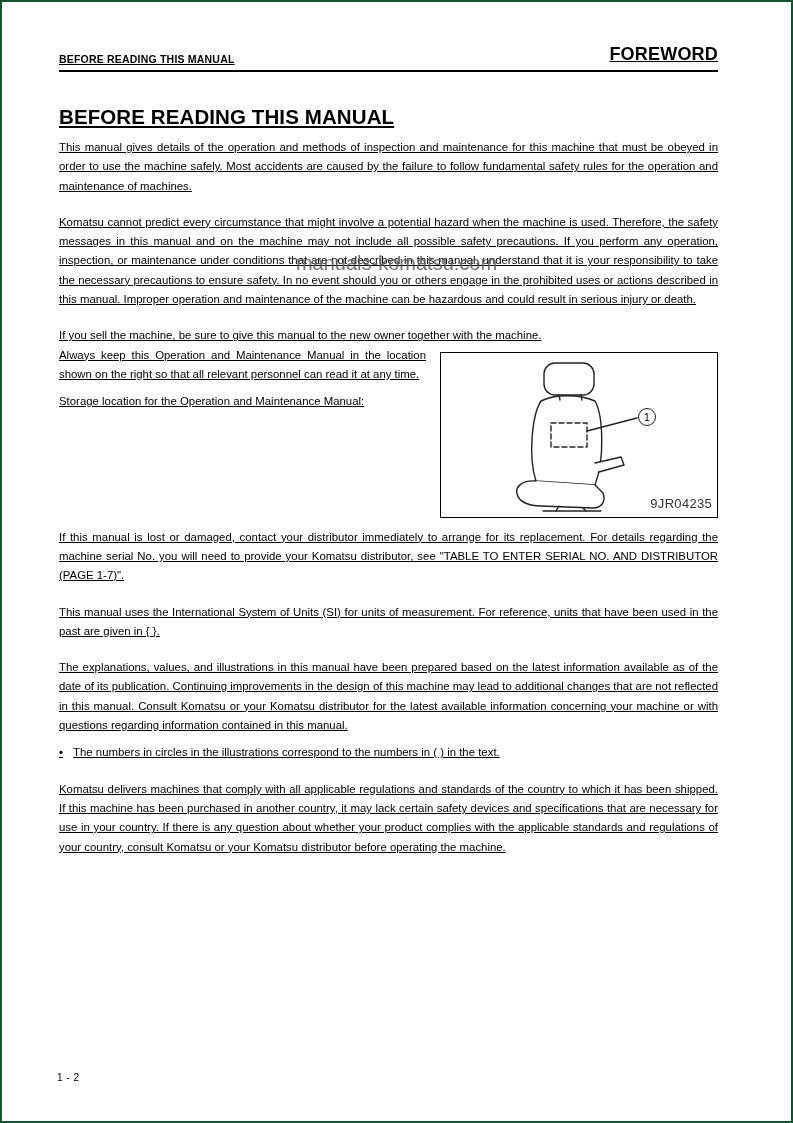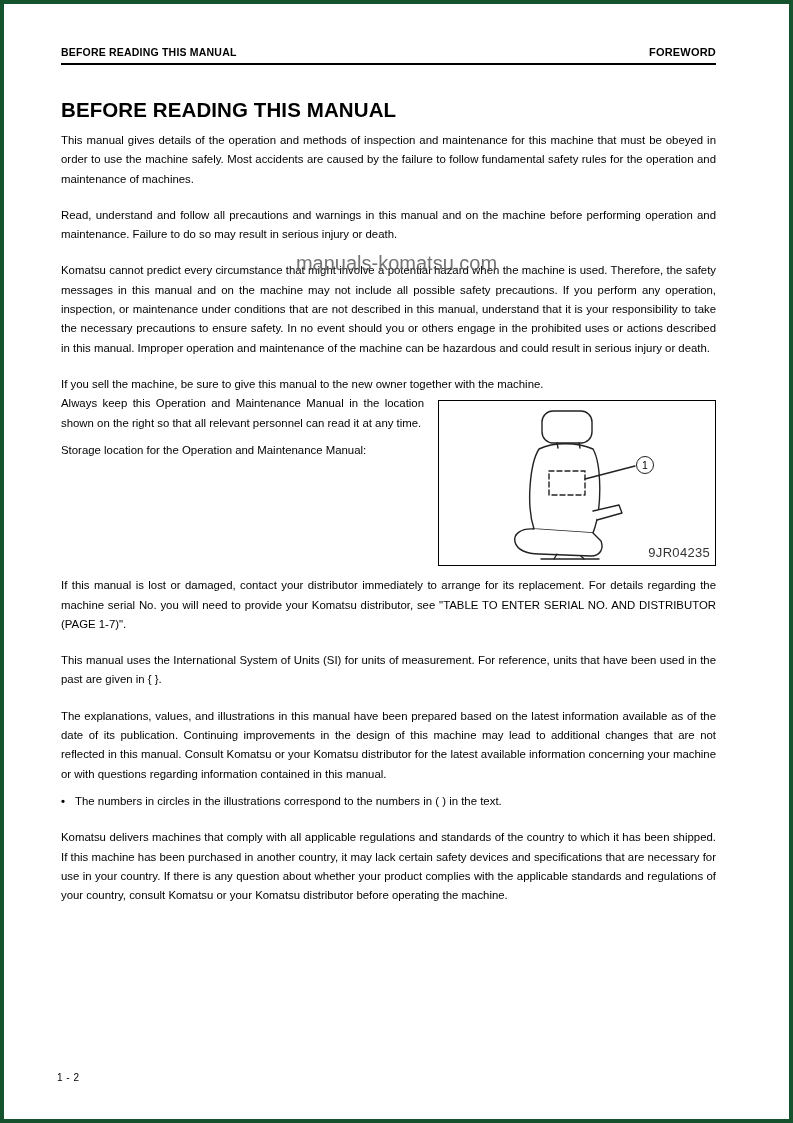--- a/index.html
+++ b/index.html
@@ -6,32 +6,33 @@
   html, body { background: #ffffff; }
   body {
     width: 793px; height: 1123px;
     position: relative;
     font-family: "Liberation Sans", sans-serif;
     color: #000;
     overflow: hidden;
   }
   .page {
     position: absolute; inset: 0;
-    border: 4px solid #14532d;
+    border: 2px solid #14532d;
     padding: 42px 73px 0 57px;
     background: #fff;
+    text-decoration: underline;
   }
   
   .hdr {
     display: flex; justify-content: space-between; align-items: flex-end;
     border-bottom: 2.5px solid #000;
     padding-bottom: 5px;
   }
   .hdr-left { font-size: 10.5px; font-weight: bold; letter-spacing: 0.2px; }
-  .hdr-right { font-size: 11px; font-weight: bold; letter-spacing: 0.2px; }
+  .hdr-right { font-size: 18px; font-weight: bold; letter-spacing: 0.2px; }
 
   
   .doc-title {
     margin-top: 33px;
     font-size: 20.5px;
     font-weight: bold;
     letter-spacing: 0.1px;
   }
 
   
@@ -98,21 +99,20 @@
     <span class="hdr-left">BEFORE READING THIS MANUAL</span>
     <span class="hdr-right">FOREWORD</span>
   </div>
 
   <h1 class="doc-title">BEFORE READING THIS MANUAL</h1>
 
   <div class="body-copy">
 
     <p class="para first">This manual gives details of the operation and methods of inspection and maintenance for this machine that must be obeyed in order to use the machine safely. Most accidents are caused by the failure to follow fundamental safety rules for the operation and maintenance of machines.</p>
 
-    <p class="para">Read, understand and follow all precautions and warnings in this manual and on the machine before performing operation and maintenance. Failure to do so may result in serious injury or death.</p>
 
     <p class="para">Komatsu cannot predict every circumstance that might involve a potential hazard when the machine is used. Therefore, the safety messages in this manual and on the machine may not include all possible safety precautions. If you perform any operation, inspection, or maintenance under conditions that are not described in this manual, understand that it is your responsibility to take the necessary precautions to ensure safety. In no event should you or others engage in the prohibited uses or actions described in this manual. Improper operation and maintenance of the machine can be hazardous and could result in serious injury or death.</p>
 
     <div class="para">
       <p>If you sell the machine, be sure to give this manual to the new owner together with the machine.</p>
 
       <div class="fig">
         <svg viewBox="0 0 276 164" fill="none" stroke="#222" stroke-width="1.4" stroke-linejoin="round" stroke-linecap="round">
 
           <path d="M100,48 C91,62 87,104 95,128 L154,132 C164,106 162,62 154,48 C138,41 114,41 100,48 Z" fill="#fff"></path>

